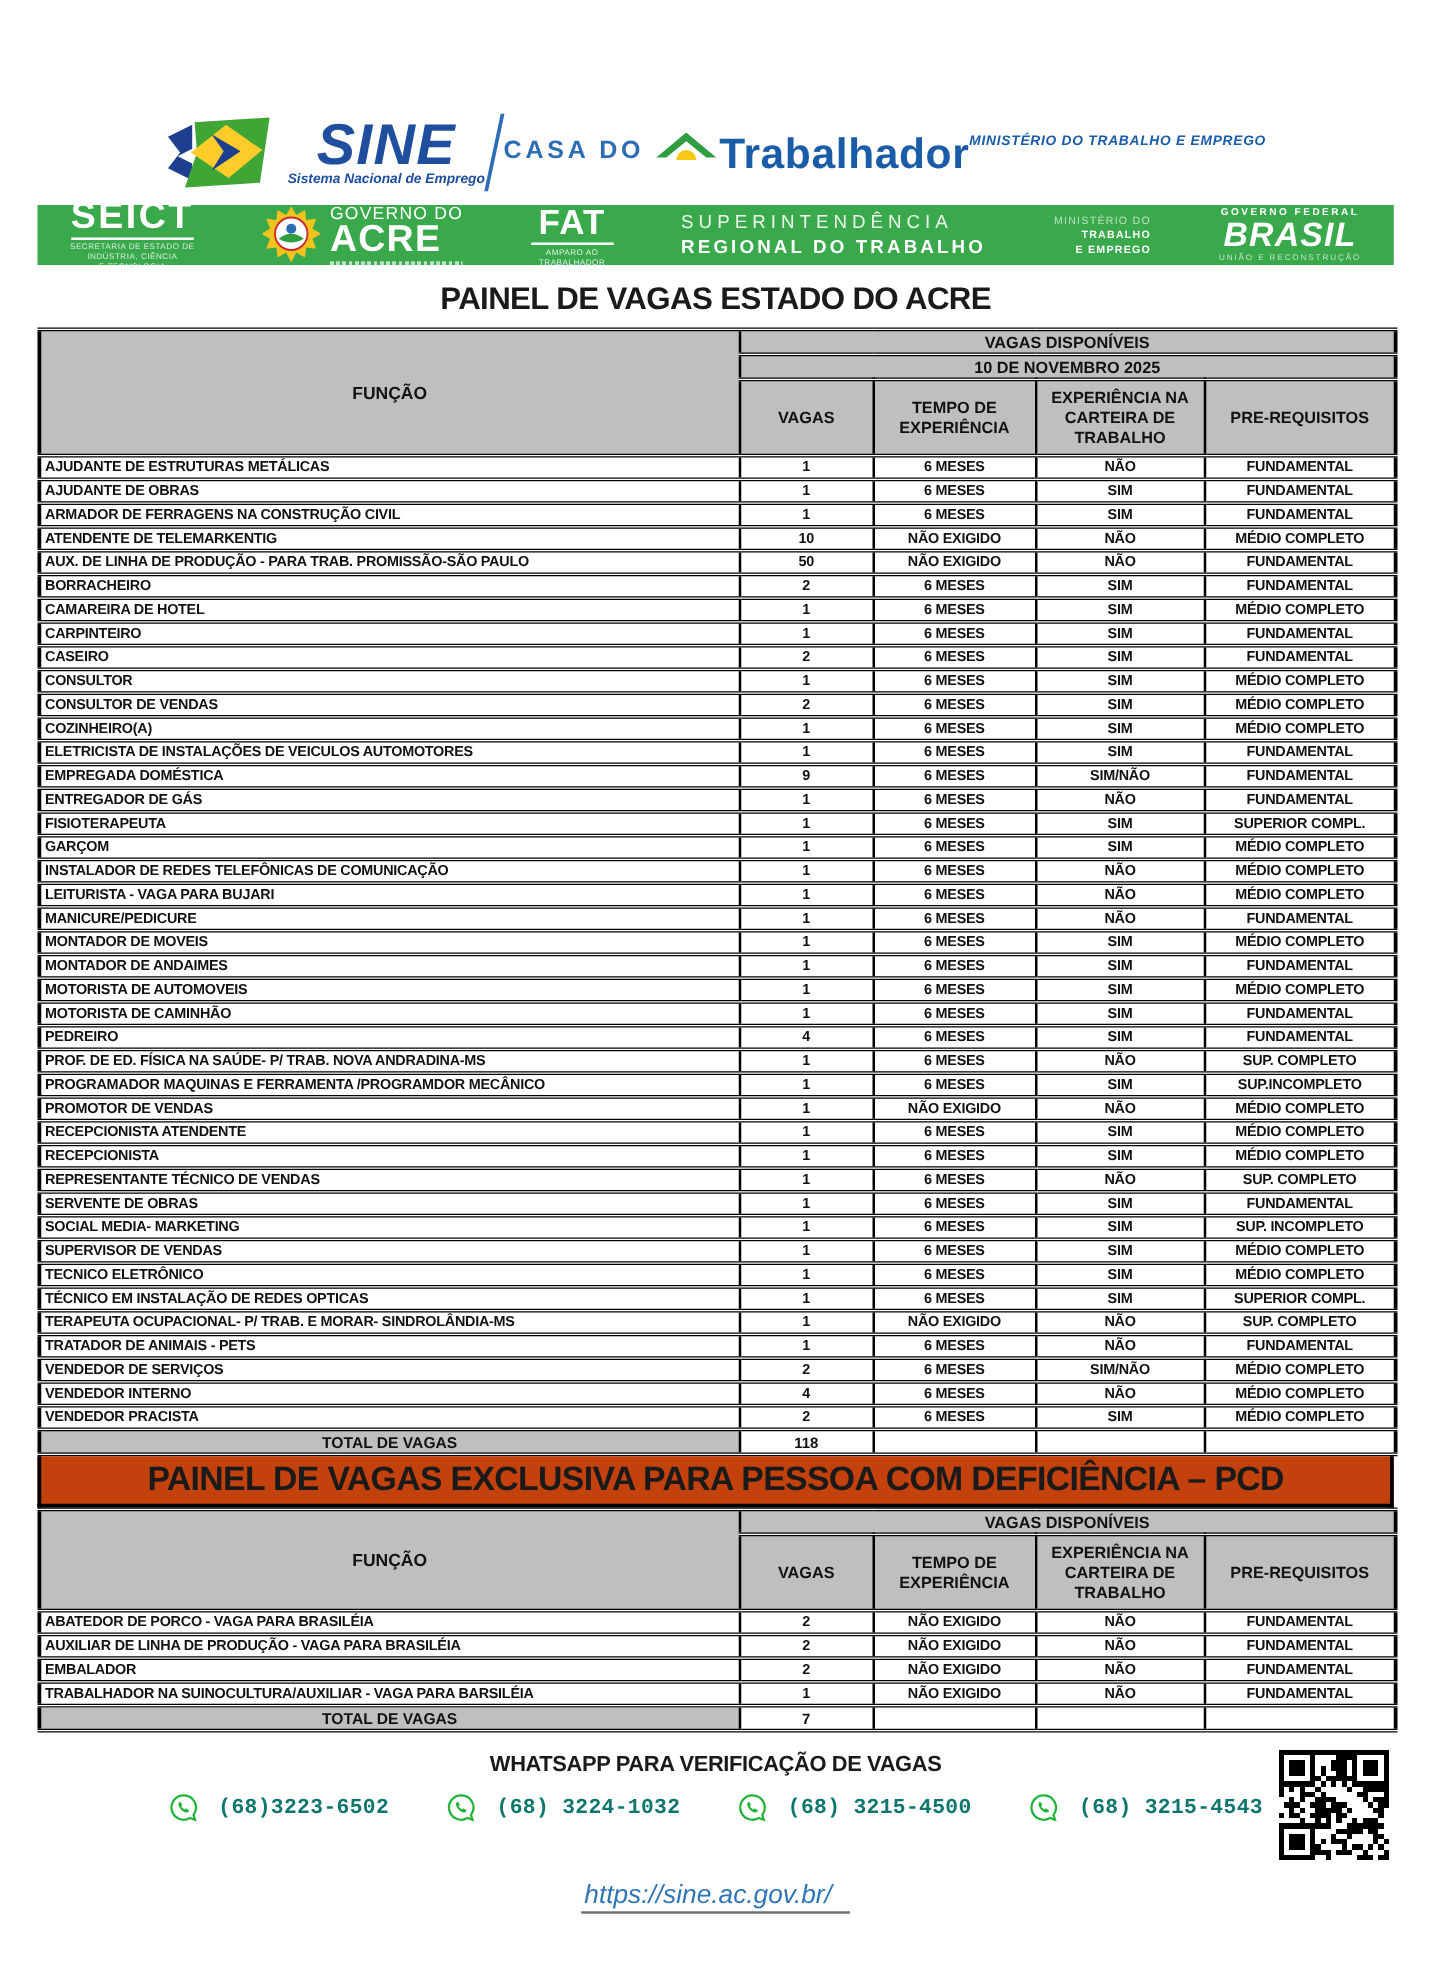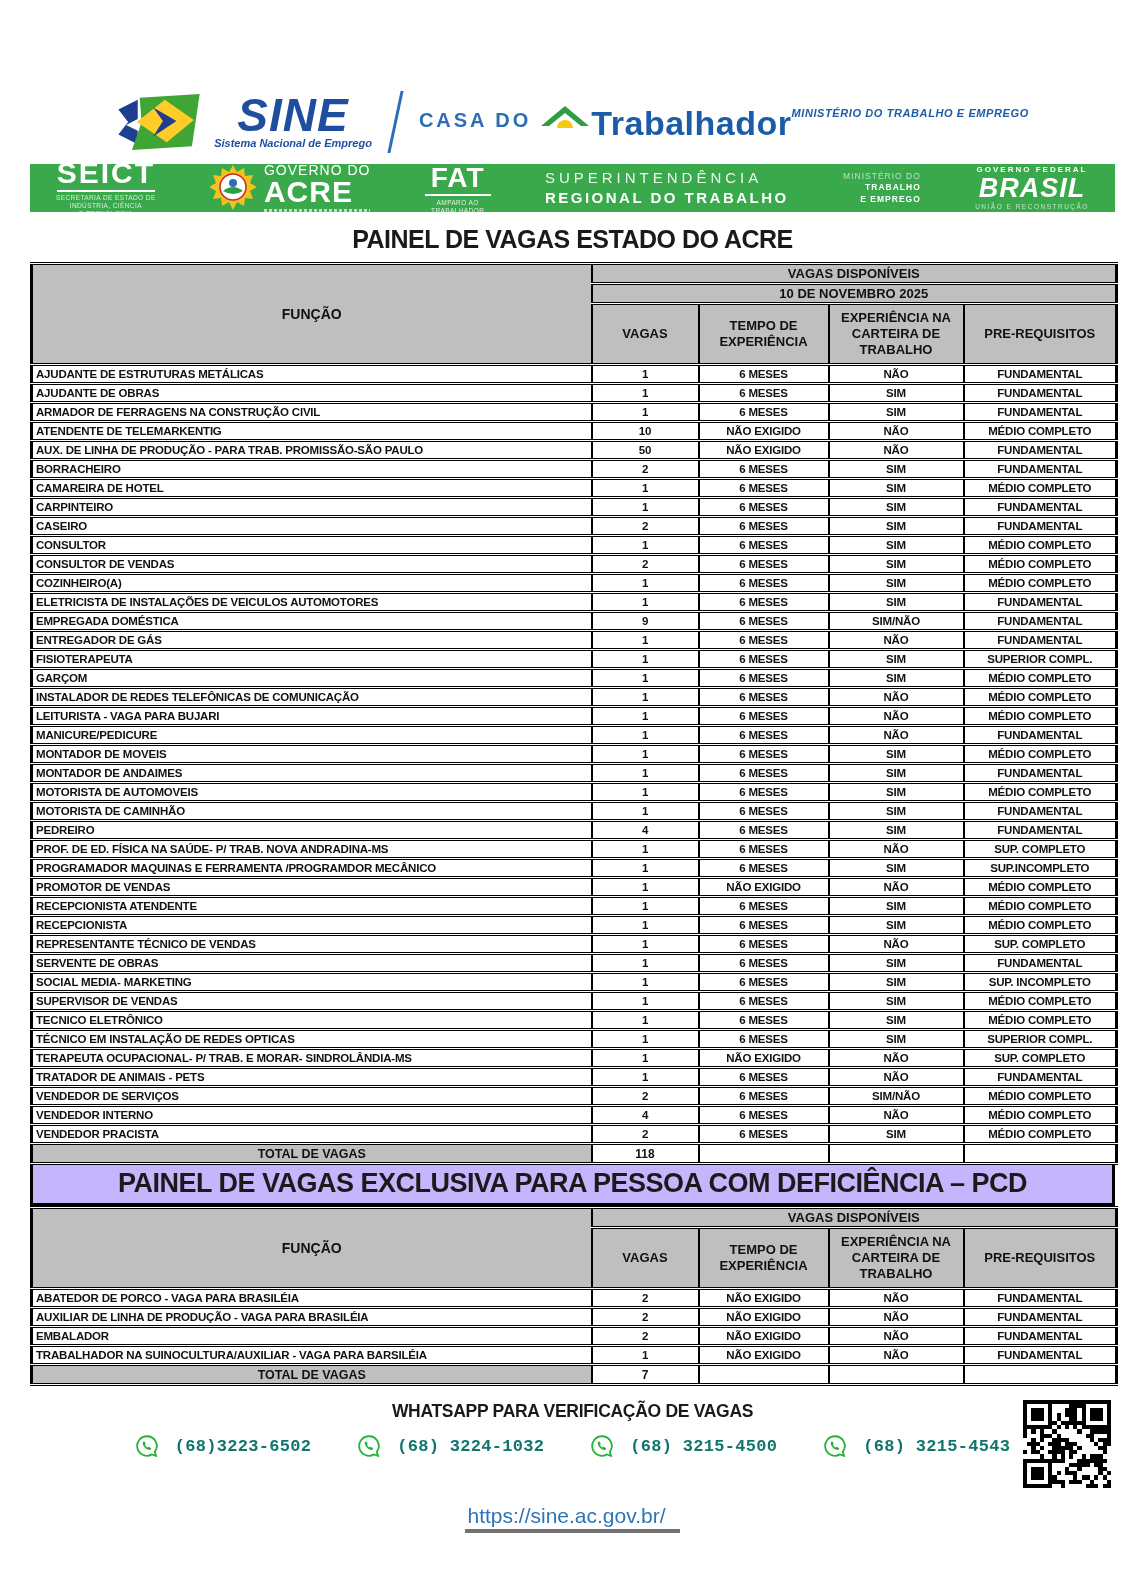--- a/index.html
+++ b/index.html
@@ -1,20 +1,20 @@
 <!DOCTYPE html>
 <html><head>
 <meta charset="utf-8">
 <style>
   html,body{margin:0;padding:0;background:#fff;}
   .page{width:1145px;height:1578px;background:#fff;position:relative;
         font-family:"Liberation Sans",sans-serif;color:#111;overflow:hidden;}
 
   
-  .top-logos{margin-top:84px;display:flex;justify-content:center;align-items:center;gap:16px;height:76px;}
+  .top-logos{margin-top:84px;display:flex;justify-content:center;align-items:center;height:76px;}
   .sine-block{display:flex;align-items:center;gap:10px;}
   .sine-text{display:flex;flex-direction:column;align-items:center;}
   .sine-name{font-size:46px;font-weight:bold;font-style:italic;color:#1F4E9E;line-height:40px;letter-spacing:1px;}
   .sine-sub{font-size:11px;font-weight:bold;font-style:italic;color:#1F4E9E;margin-top:2px;}
   .logo-divider{width:3px;height:62px;background:#2D6DB5;transform:skewX(-12deg);margin:0 6px;}
   .casa-block{display:flex;flex-direction:row;align-items:flex-start;line-height:1;}
   .casa-top{display:flex;align-items:flex-end;gap:8px;}
   .casa-line1{font-size:20px;letter-spacing:3px;color:#2D6DB5;font-weight:bold;}
   .casa-line2{font-size:34px;font-weight:bold;color:#1B5CA8;margin-top:2px;letter-spacing:0.5px;}
   .casa-sub{font-size:11px;font-weight:bold;font-style:italic;color:#1B5CA8;margin-top:4px;letter-spacing:0.6px;}
@@ -39,21 +39,21 @@
   .mte{display:flex;flex-direction:column;align-items:flex-end;line-height:1.3;}
   .mte-l1{font-size:8.5px;opacity:.65;letter-spacing:1px;}
   .mte-l2,.mte-l3{font-size:8.5px;font-weight:bold;letter-spacing:1px;}
   .fed{display:flex;flex-direction:column;align-items:center;line-height:1;}
   .fed-top{font-size:8px;font-weight:bold;letter-spacing:2px;}
   .fed-name{font-size:27px;font-weight:900;letter-spacing:1px;margin-top:1px;font-style:italic;}
   .fed-bottom{font-size:6.5px;opacity:.7;letter-spacing:1.5px;margin-top:2px;}
 
   
   .main-title{text-align:center;font-size:25px;font-weight:bold;letter-spacing:-0.5px;margin:13px 0 8px;color:#1a1a1a;}
-  .pcd-title{margin:0 30px;border:3px solid #000;border-top:none;background:#c4b5fd;
+  .pcd-title{margin:0 30px;border:3px solid #000;border-top:none;background:#c2410c;
              text-align:center;font-size:27px;font-weight:bold;letter-spacing:-0.5px;
              padding:3px 0 4px;color:#1a1a1a;}
 
   
   table.vtbl{border-collapse:collapse;margin:0 30px;width:1085px;table-layout:fixed;}
   table.vtbl td{border-left:2px solid #000;border-right:2px solid #000;
                 border-top:3px double #000;border-bottom:3px double #000;
                 padding:0 3px;overflow:hidden;white-space:nowrap;}
   table.vtbl{border:3px solid #000;}
   .hcell{background:#BFBFBF;font-weight:bold;text-align:center;font-size:13px;}
@@ -66,21 +66,21 @@
   .total-label{background:#BFBFBF;font-weight:bold;text-align:center;font-size:12.5px;height:17px;}
   .total-val{font-weight:bold;text-align:center;font-size:12px;}
 
   
   .wa-title{text-align:center;font-size:17.5px;font-weight:bold;letter-spacing:-0.3px;margin-top:15px;color:#1a1a1a;}
   .phones{display:flex;justify-content:center;align-items:center;gap:46px;margin-top:12px;}
   .phone-item{display:flex;align-items:center;gap:16px;}
   .phone-num{font-size:17px;font-weight:bold;color:#0f766e;letter-spacing:0.3px;font-family:Liberation Mono, monospace;}
   .wa-icon{width:24px;height:24px;}
   .site-link{display:block;width:fit-content;margin:46px auto 0;font-size:21px;color:#2E75B6;
-             text-decoration:none;border-bottom:4px solid #737373;padding:0 14px 1px 2px;}
+             text-decoration:none;border-bottom:2px solid #737373;padding:0 14px 1px 2px;font-style:italic;}
   .qr{position:absolute;right:33px;top:1400px;width:90px;height:88px;}
 </style>
 </head>
 <body>
 
 <div class="page">
 
   <div class="top-logos">
     <div class="sine-block">
       <svg width="88" height="60" viewBox="0 0 90 62">

